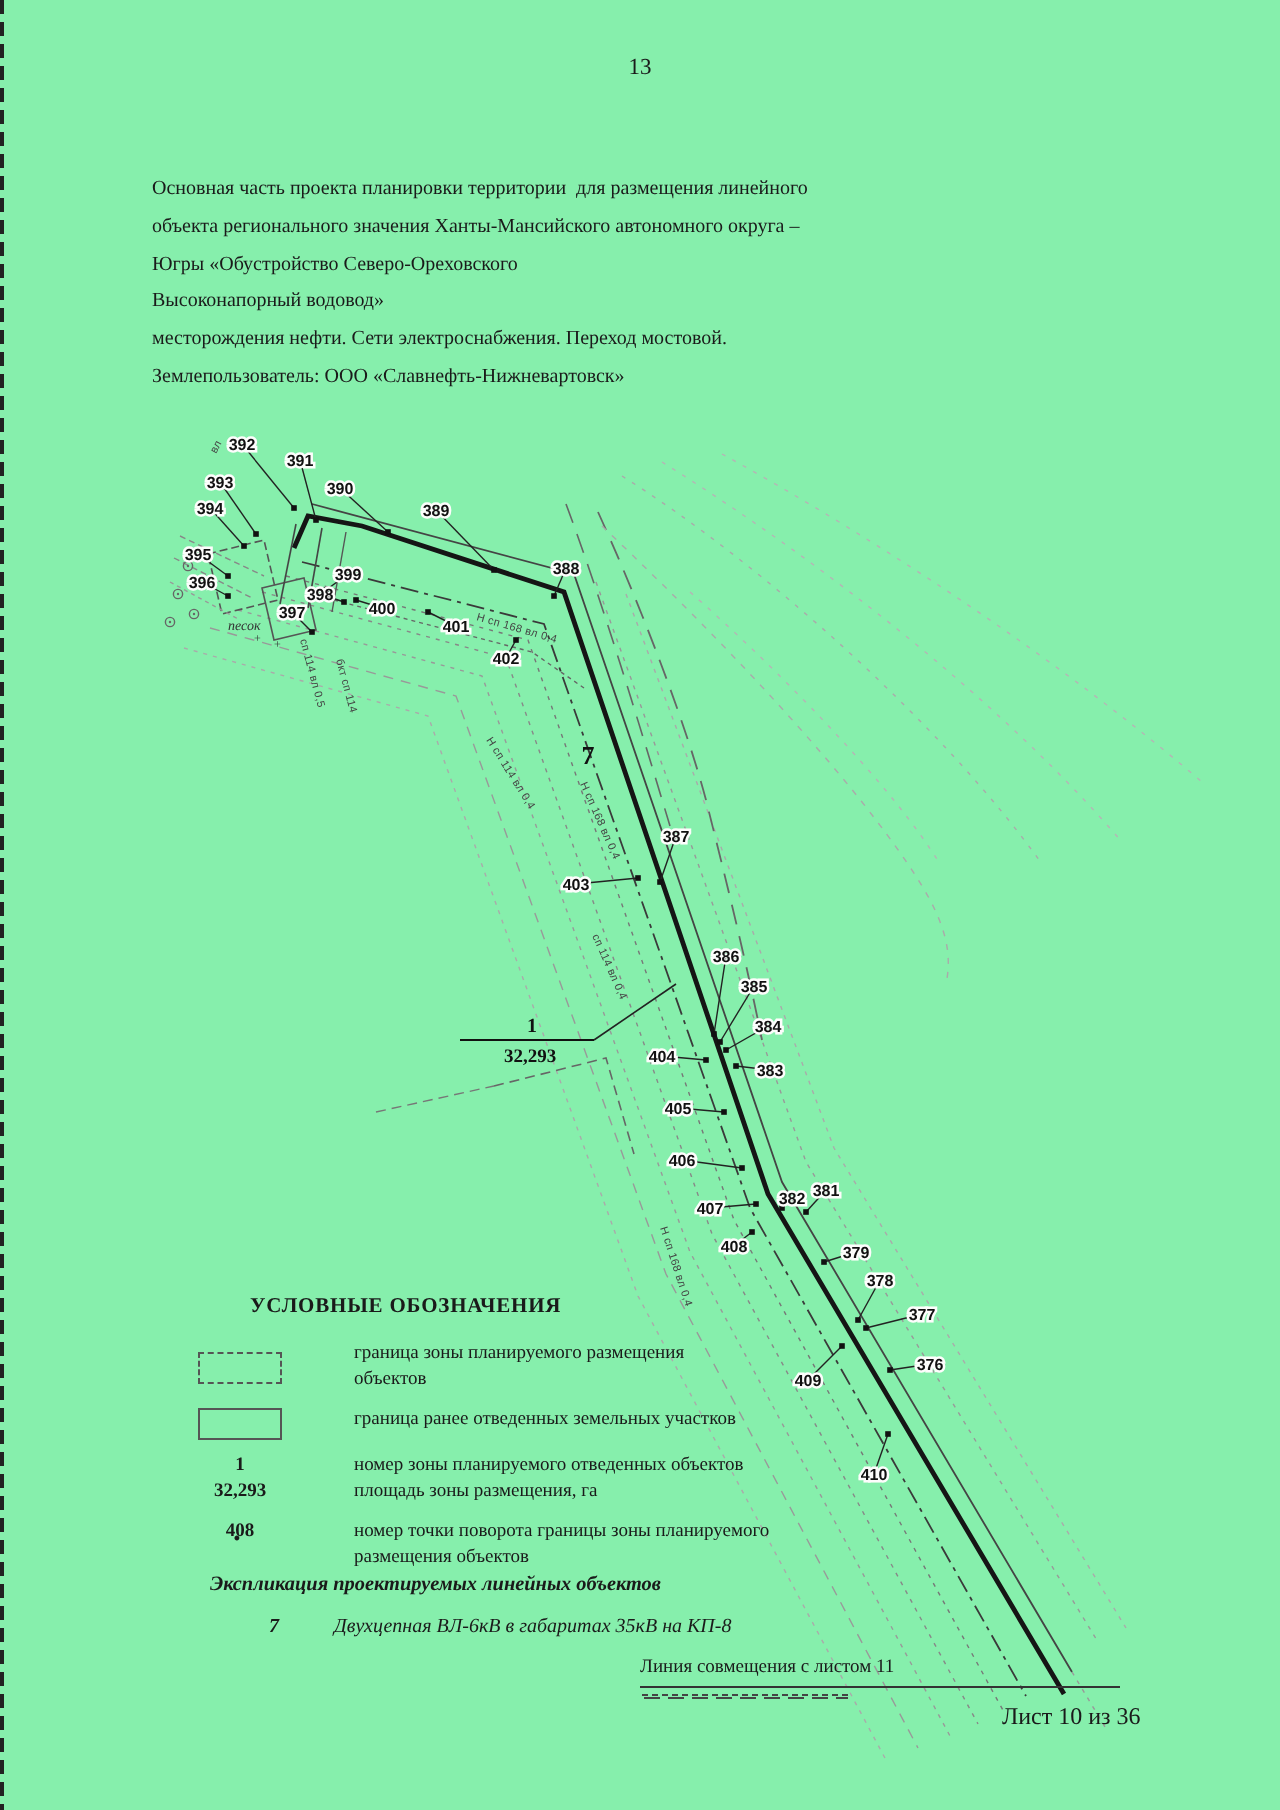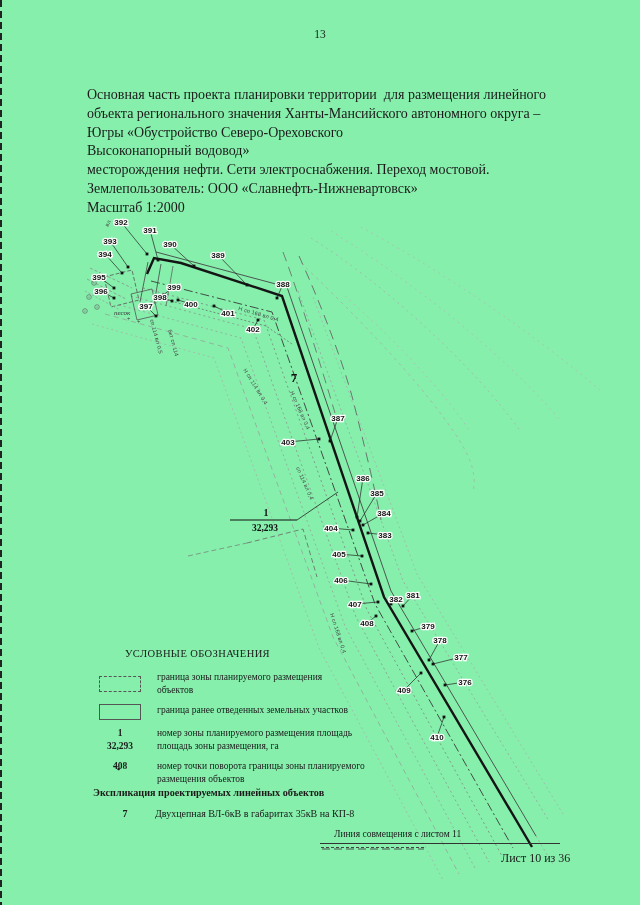--- a/index.html
+++ b/index.html
@@ -1,61 +1,60 @@
 <!DOCTYPE html>
 <html><head>
 <meta charset="utf-8">
 <style>
   html,body{margin:0;padding:0;background:#e8e8e8;}
   .page{position:relative;width:640px;height:905px;background:#86efac;overflow:hidden;
         font-family:"Liberation Serif",serif;color:#1a1a1a;padding-left:16px;}
   .scan-edge{position:absolute;left:0;top:0;width:2px;height:905px;
         background:repeating-linear-gradient(180deg,#222 0 7px,rgba(0,0,0,0) 7px 11px);}
   .page-number{position:absolute;top:28px;left:0;width:640px;text-align:center;font-size:11.5px;}
-  .header{position:absolute;left:87px;top:86px;font-size:14px;line-height:18.8px;}
+  .header{position:absolute;left:76px;top:86px;font-size:10px;line-height:18.8px;}
   .header div{white-space:pre;}
   .map-svg{position:absolute;left:0;top:0;width:640px;height:905px;}
   .legend{position:absolute;left:97px;top:647px;width:330px;font-size:9.5px;line-height:13px;}
-  .legend-title{font-weight:normal;font-size:10.5px;letter-spacing:.4px;margin:0 0 11px 28px;}
+  .legend-title{font-weight:bold;font-size:10.5px;letter-spacing:.4px;margin:0 0 11px 28px;}
   .lrow{display:flex;gap:14px;margin-bottom:7px;}
   .lsym{width:46px;flex:none;display:flex;align-items:center;justify-content:center;}
   .lsym.block{display:block;text-align:center;font-weight:bold;}
   .box{width:40px;height:14px;}
   .box.dashed{border:1px dashed #555;}
   .box.solid{border:1px solid #555;}
   .axis-chip{width:38px;height:3.5px;background:#5a5a5a;}
   .ptnum{position:relative;font-weight:bold;}
   .ptnum .dot{position:absolute;left:4px;bottom:-5px;font-size:9px;}
-  .ltext{white-space:pre-line;}
-  .expl{position:absolute;left:93px;top:787px;font-size:10px;}
+  .ltext{white-space:pre-line;margin-left:20px;}
+  .expl{position:absolute;left:105px;top:787px;font-size:10px;font-style:italic;}
   .expl-title{font-weight:bold;font-size:10.2px;}
   .expl-row{display:flex;margin-top:10px;}
   .expl-num{font-weight:bold;margin-left:22px;width:20px;text-align:center;}
   .expl-text{margin-left:20px;}
-  .join-label{position:absolute;left:334px;top:829px;font-size:9.5px;}
+  .join-label{position:absolute;left:320px;top:829px;font-size:9.5px;}
   .join-rule{position:absolute;left:320px;top:843px;width:240px;height:1.3px;background:#333;}
   .join-dashes{position:absolute;left:321px;top:847px;width:103px;border-top:1px dashed #444;}
   .sheet-label{position:absolute;left:501px;top:851px;font-size:12px;}
 </style>
 </head>
 <body>
 
 <div class="page">
   <div class="scan-edge"></div>
 
   <div class="page-number">13</div>
 
   <div class="header">
     <div>Основная часть проекта планировки территории  для размещения линейного</div>
     <div>объекта регионального значения Ханты-Мансийского автономного округа –</div>
     <div>Югры «Обустройство Северо-Ореховского</div>
     <div>Высоконапорный водовод»</div>
     <div>месторождения нефти. Сети электроснабжения. Переход мостовой.</div>
     <div>Землепользователь: ООО «Славнефть-Нижневартовск»</div>
-    <div>Масштаб 1:2000</div>
   </div>
 
   <svg id="map-svg" class="map-svg" viewBox="0 0 640 905">
       <path d="M147,274 L154,258 L181,263 L282,296 L384,597 L532,847" fill="none" stroke="#151515" stroke-width="2.4"></path>
       <path d="M156,252 L287,287 L391,591 L536,836" fill="none" stroke="#444" stroke-width="0.9"></path>
       <path d="M151,281 L272,312 L375,604 L513,848" fill="none" stroke="#3a3a3a" stroke-width="0.9" stroke-dasharray="9,3,2,3"></path>
       <path d="M143,288 L264,320 L367,610 L502,856" fill="none" stroke="#777" stroke-width="0.7" stroke-dasharray="2,3"></path>
       <path d="M131,296 L253,329 L356,617 L489,862" fill="none" stroke="#888" stroke-width="0.7" stroke-dasharray="2,3"></path>
       <path d="M119,305 L241,338 L345,626 L475,868" fill="none" stroke="#999" stroke-width="0.7" stroke-dasharray="2,3"></path>
       <path d="M105,314 L228,348 L333,637 L459,874" fill="none" stroke="#999" stroke-width="0.7" stroke-dasharray="5,4"></path>
@@ -226,21 +225,21 @@
           <div class="box solid"></div>
         </div>
       <div class="ltext">граница ранее отведенных земельных участков</div>
     </div>
 
     <div class="lrow">
       <div class="lsym block">
         <div>1</div>
         <div>32,293</div>
       </div>
-      <div class="ltext">номер зоны планируемого размещения площадь
+      <div class="ltext">номер зоны планируемого отведенных объектов
 площадь зоны размещения, га</div>
     </div>
 
     <div class="lrow">
       <div class="lsym block">
         <span class="ptnum">
           <span>408</span>
           <span class="dot">•</span>
         </span>
       </div>

